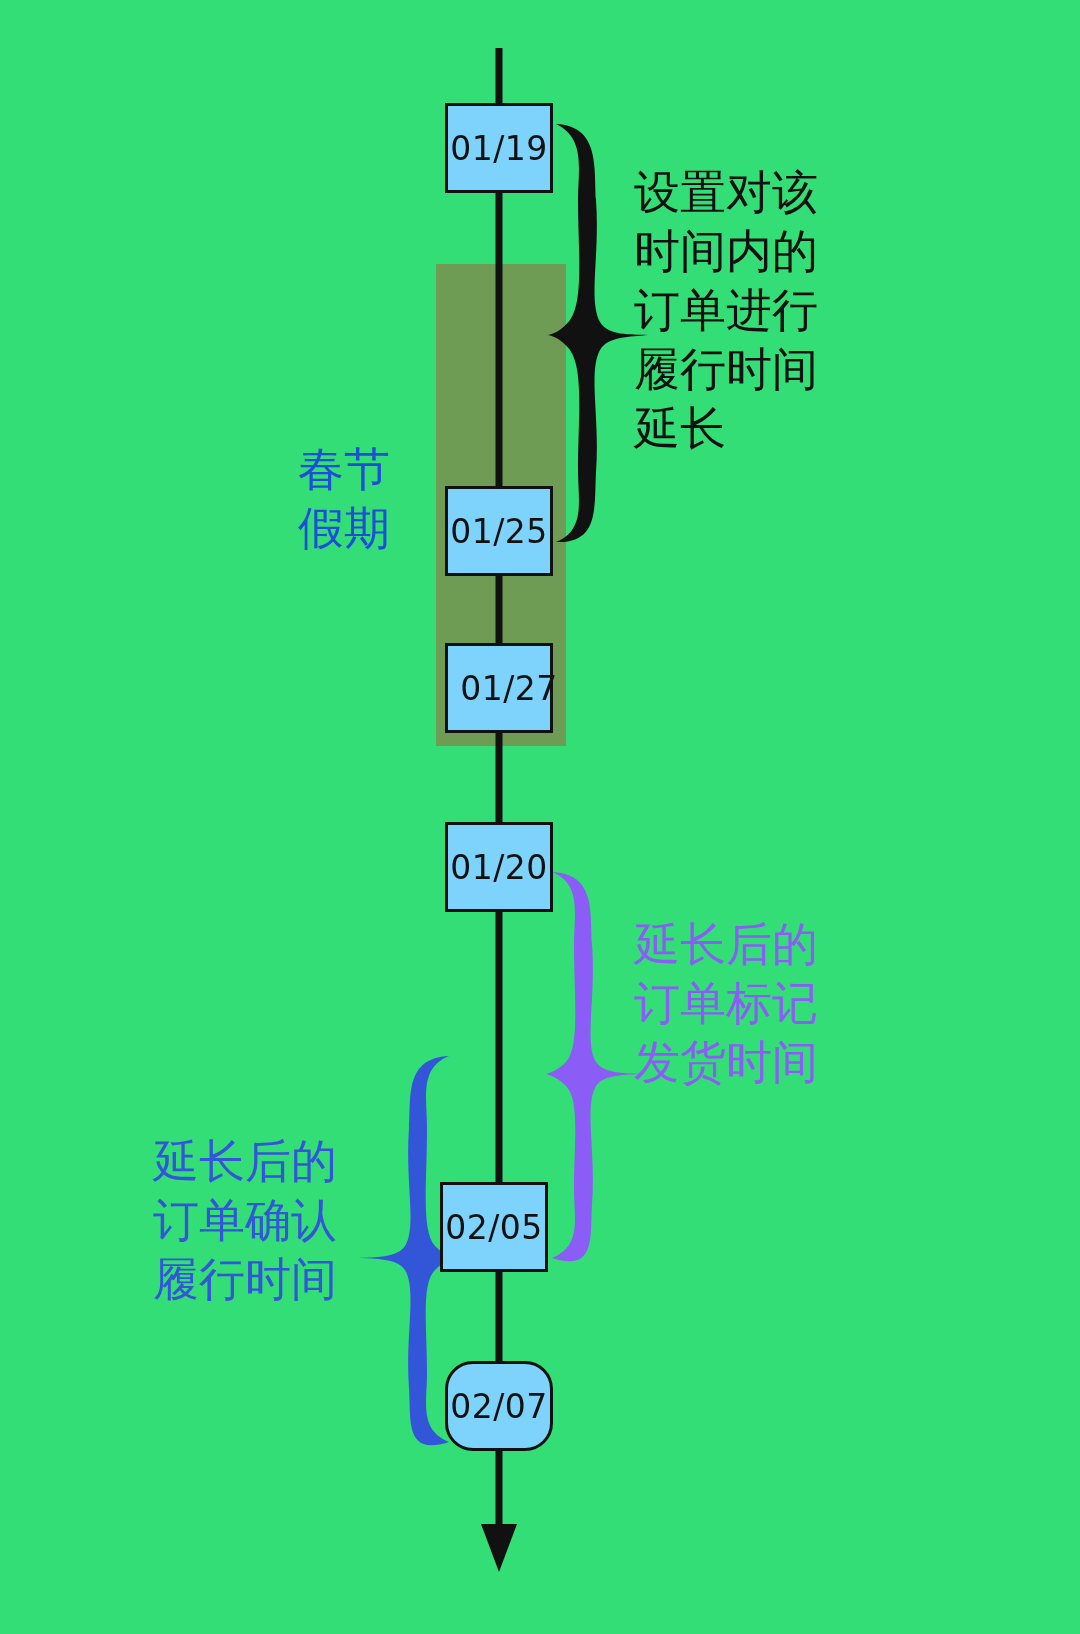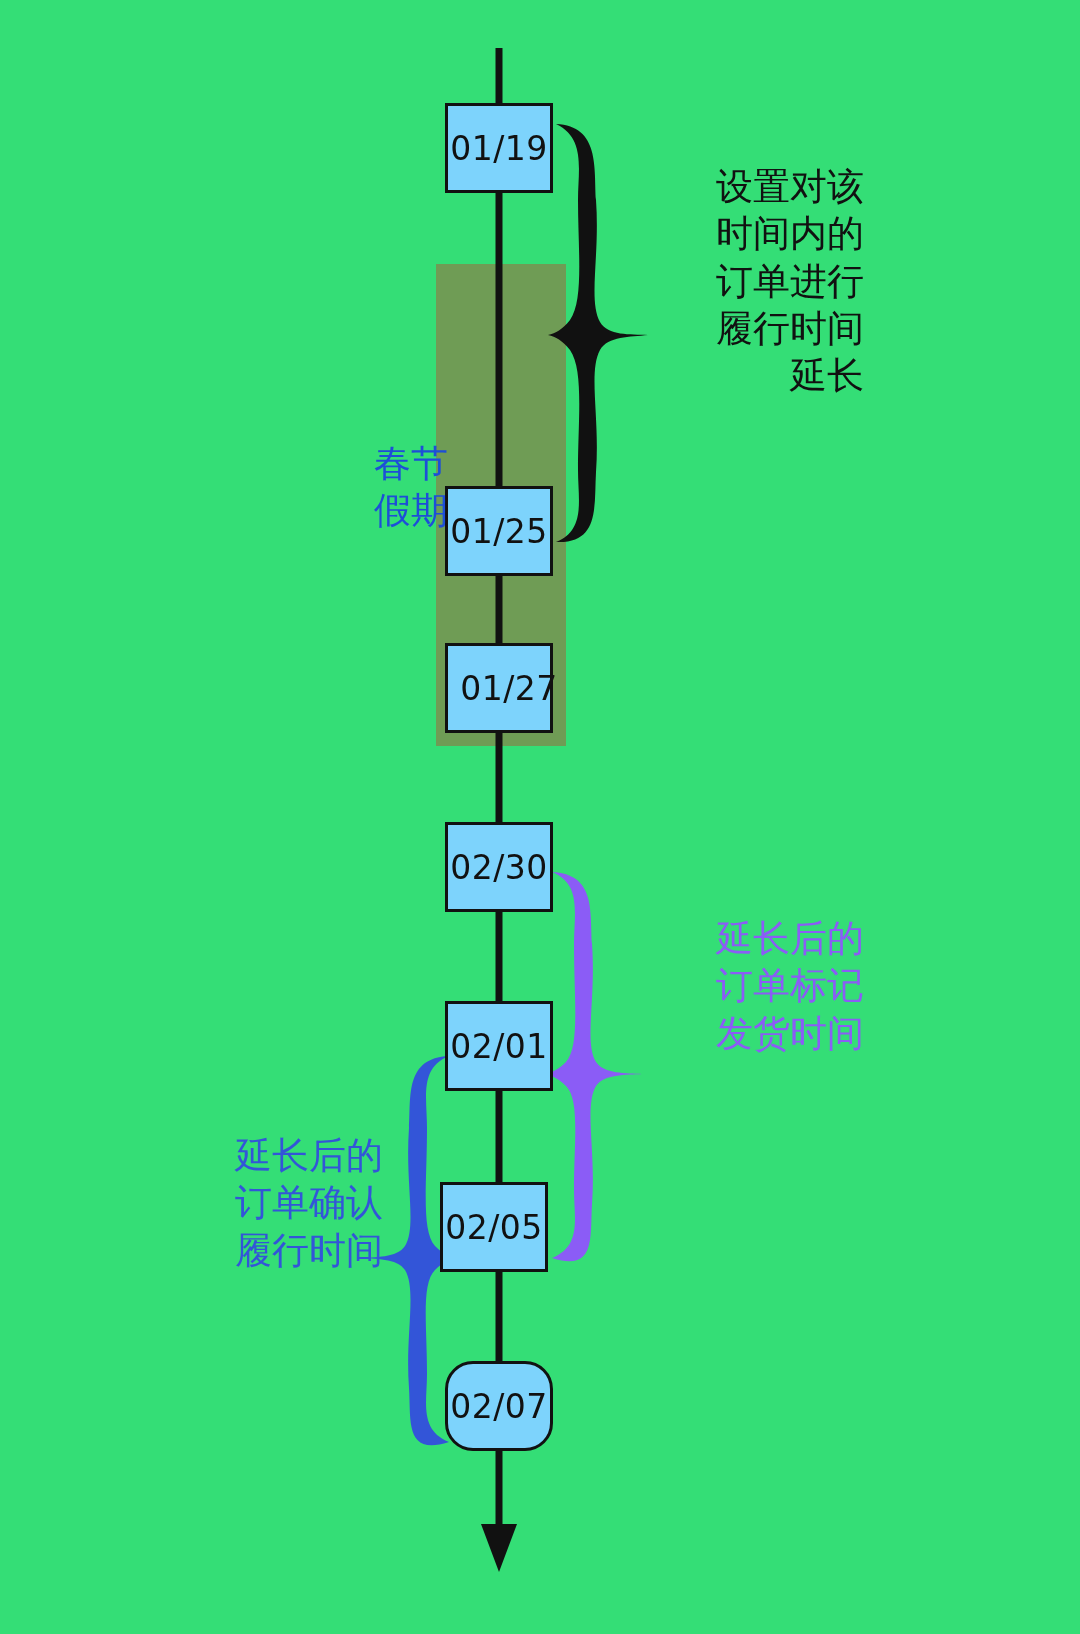--- a/index.html
+++ b/index.html
@@ -44,23 +44,23 @@
     font-size: 33px;
     color: #111111;
     letter-spacing: 0.5px;
     line-height: 1;
     font-family: "DejaVu Sans", "Liberation Sans", sans-serif;
   }
   
   .annot {
     position: absolute;
     z-index: 7;
-    font-size: 37px;
+    font-size: 46px;
     line-height: 1.28;
-    text-align: right;
+    text-align: left;
     white-space: pre-line;
     font-family: "DejaVu Sans", "Liberation Sans", sans-serif;
     font-weight: 400;
   }
   .annot-black { color: #111111; }
   .annot-red   { color: #1d4ed8; }
   .annot-purple{ color: #8b5cf6; }
   .annot-blue  { color: #3355d8; }
 </style>
 </head>
@@ -125,24 +125,21 @@
   <div class="node" style="left:445px; top:103px;">
     <span class="node-label">01/19</span>
   </div>
   <div class="node" style="left:445px; top:486px;">
     <span class="node-label">01/25</span>
   </div>
   <div class="node" style="left:445px; top:643px;padding-left:20px;">
     <span class="node-label">01/27</span>
   </div>
   <div class="node" style="left:445px; top:822px;">
-    <span class="node-label">02/30</span>
-  </div>
-  <div class="node" style="left:445px; top:1001px;">
-    <span class="node-label">02/01</span>
+    <span class="node-label">01/20</span>
   </div>
   <div class="node" style="left:440px; top:1182px;">
     <span class="node-label">02/05</span>
   </div>
   <div class="node" style="left:445px; top:1361px;border-radius:28px;">
     <span class="node-label">02/07</span>
   </div>
 
   <div class="annot annot-black" style="left:634px; top:163px; width:230px;">设置对该
 时间内的

